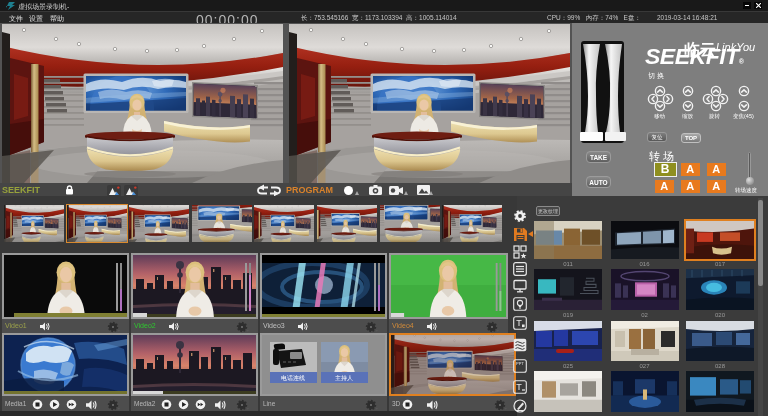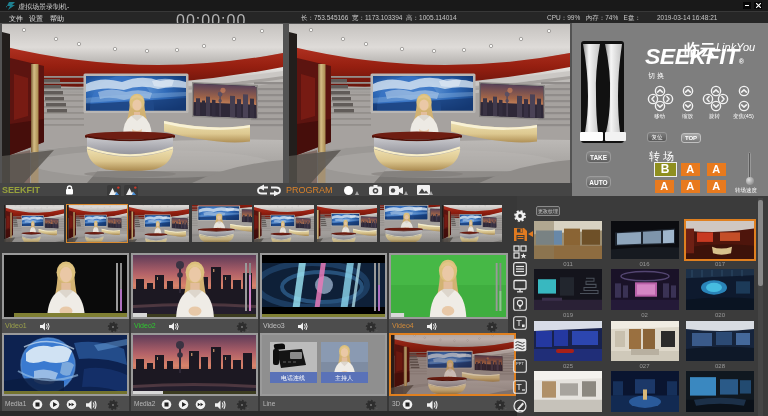--- a/index.html
+++ b/index.html
@@ -267,21 +267,21 @@
 <div class="abs" style="left:745px;top:4.5px;width:4px;height:1.5px;background:#fff"></div>
 <div class="abs" style="left:754px;top:1.5px;width:8px;height:7px;background:#060606"></div>
 <svg class="abs" style="left:755.5px;top:3px" width="5" height="5" viewBox="0 0 5 5">
     <path d="M0,0 L5,5 M5,0 L0,5" stroke="#fff" stroke-width="1.1"></path>
   </svg>
 
 <div class="abs" style="left:0;top:11px;width:768px;height:12px;background:#262626;border-top:1px solid #383838"></div>
 <div class="txt" style="left:9px;top:13.5px;font-size:7px;color:#e0e0e0">文件</div>
 <div class="txt" style="left:29px;top:13.5px;font-size:7px;color:#e0e0e0">设置</div>
 <div class="txt" style="left:50px;top:13.5px;font-size:7px;color:#e0e0e0">帮助</div>
-<div class="txt" style="left:176px;top:11.5px;font-size:16px;color:#b5b5b5;letter-spacing:1px">00:00:00</div>
+<div class="txt" style="left:196px;top:11.5px;font-size:14px;color:#b5b5b5;letter-spacing:1px">00:00:00</div>
 <div class="txt" style="left:301px;top:14px;font-size:6.5px;color:#c8c8c8">长：753.545166&nbsp;&nbsp;宽：1173.103394&nbsp;&nbsp;高：1005.114014</div>
 <div class="txt" style="left:547px;top:14px;font-size:6.5px;color:#c8c8c8">CPU：99%&nbsp;&nbsp;&nbsp;内存：74%&nbsp;&nbsp;&nbsp;E盘：</div>
 <div class="txt" style="left:657px;top:14px;font-size:6.5px;color:#c8c8c8">2019-03-14 16:48:21</div>
 
 <div class="abs" style="left:0;top:23px;width:768px;height:173px;background:#535353"></div>
 <svg class="abs" style="left:2px;top:24px" width="281" height="159">
     <use href="#stud"></use>
   </svg>
 <svg class="abs" style="left:289px;top:24px" width="281" height="159">
     <use href="#stud"></use>
@@ -371,21 +371,21 @@
   <path d="M1,9 L4.5,2 L7,7 L8,5.5 L9.5,9 Z" fill="#f0f0f0"></path>
   <path d="M6.8,9 L8.6,5.8 L11,9 Z" fill="#4a90d9"></path>
   <circle cx="10.3" cy="1.6" r="1.2" fill="#d03a2a"></circle>
 </svg>
 <svg class="abs" style="left:256px;top:184px" width="26" height="12" viewBox="0 0 26 12">
   <path d="M12,3.5 H6 Q2,3.5 2,6.5 Q2,9.5 6,9.5 H11" fill="none" stroke="#f2f2f2" stroke-width="1.8"></path>
   <path d="M8,0.6 L2.8,3.5 L8,6.4 Z" fill="#f2f2f2"></path>
   <path d="M14,9.5 H20 Q24,9.5 24,6.5 Q24,3.5 20,3.5 H15" fill="none" stroke="#f2f2f2" stroke-width="1.8"></path>
   <path d="M18,6.6 L23.2,9.5 L18,12.4 Z" fill="#f2f2f2"></path>
 </svg>
-<div class="txt" style="left:286px;top:185px;font-size:9px;font-weight:normal;color:#d9822b">PROGRAM</div>
+<div class="txt" style="left:286px;top:185px;font-size:9px;font-weight:bold;color:#d9822b">PROGRAM</div>
 <div class="abs" style="left:344px;top:185.5px;width:9px;height:9px;border-radius:50%;background:#fff"></div>
 <div class="abs" style="left:355px;top:191px;width:0;height:0;border-left:2.5px solid transparent;border-right:2.5px solid transparent;border-bottom:4px solid #a8a8a8"></div>
 <svg class="abs" style="left:369px;top:185px" width="13" height="10" viewBox="0 0 13 10">
   <rect x="0" y="1.5" width="13" height="8.5" rx="1.5" fill="#f0f0f0"></rect>
   <rect x="4.5" y="0" width="4" height="2" fill="#f0f0f0"></rect>
   <circle cx="6.5" cy="5.7" r="2.8" fill="#454545"></circle>
   <circle cx="6.5" cy="5.7" r="1.3" fill="#f0f0f0"></circle>
 </svg>
 <svg class="abs" style="left:389px;top:185.5px" width="14" height="9" viewBox="0 0 14 9">
   <rect x="0" y="0" width="10" height="9" rx="1.5" fill="#f0f0f0"></rect>

